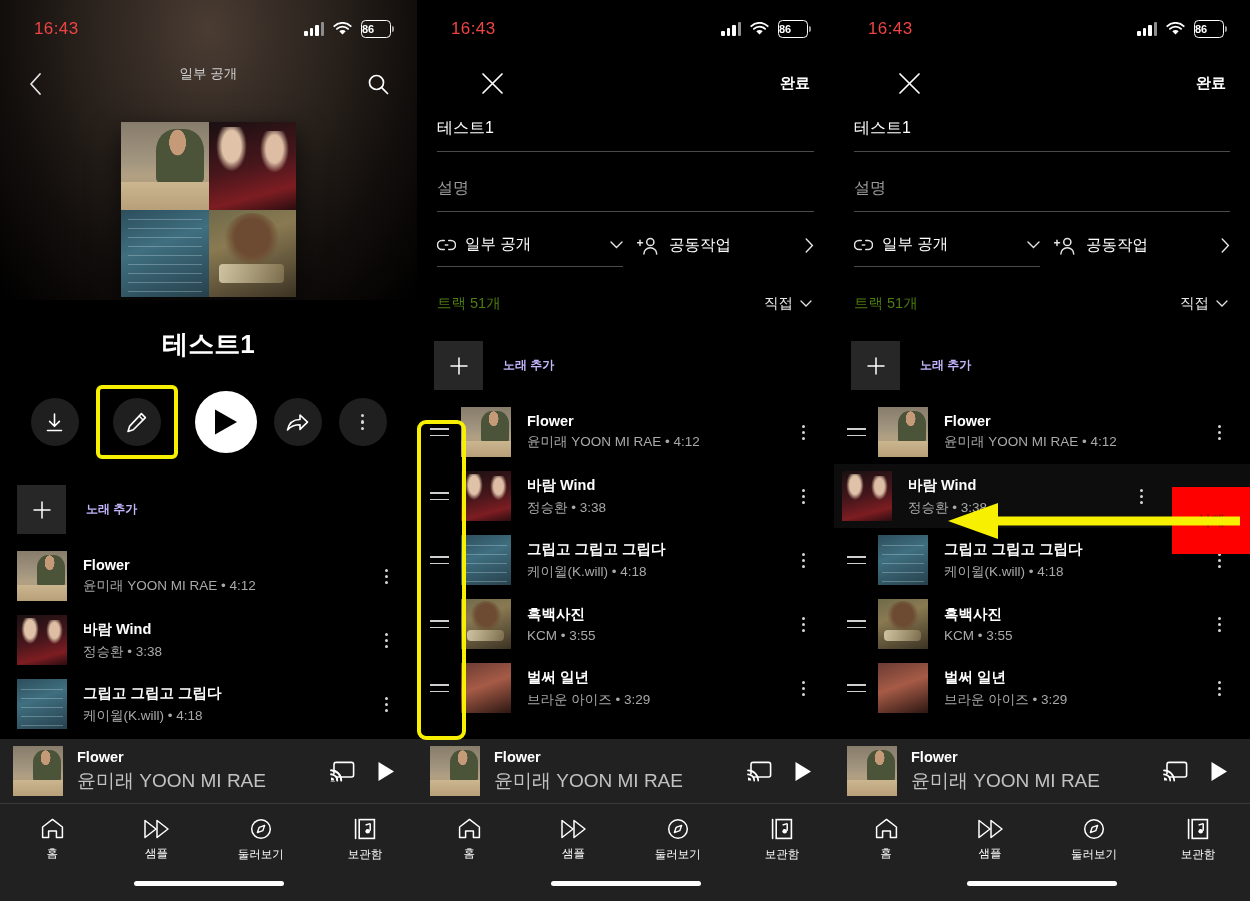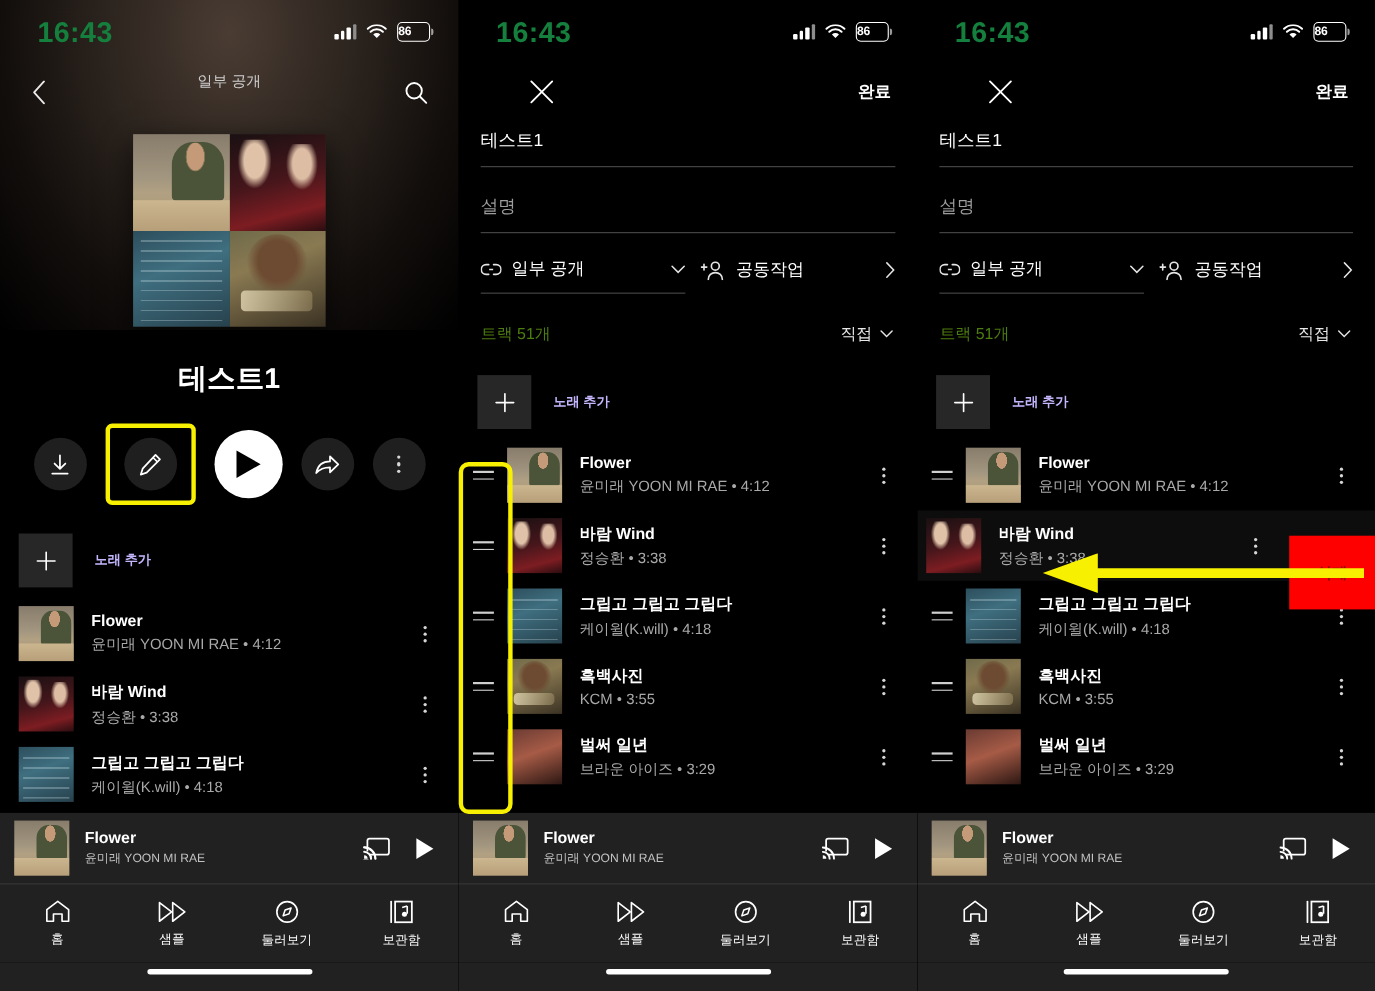--- a/index.html
+++ b/index.html
@@ -9,21 +9,21 @@
     font-family: "Liberation Sans", "DejaVu Sans", sans-serif;
     overflow: hidden;
   }
   .stage { position: relative; width: 1250px; height: 901px; display: flex; background:#000; }
   .panel { position: relative; width: 417px; height: 901px; background: #000; overflow: hidden; flex: 0 0 auto; }
   .panel.p3 { width: 416px; }
 
   
   .statusbar { position: relative; height: 58px; display: flex; align-items: center;
                justify-content: space-between; padding: 0 26px 0 34px; z-index: 6;}
-  .st-time { font-size: 26px; font-weight: 700; color: #15803d; letter-spacing: .4px; }
+  .st-time { font-size: 17px; font-weight: 400; color: #ef4444; letter-spacing: .4px; }
   .st-right { display: flex; align-items: center; gap: 9px; }
   .bars { display: flex; align-items: flex-end; gap: 2px; height: 14px; }
   .bars i { display:block; width: 3.5px; background: #fff; border-radius: 1px; }
   .bars i:nth-child(1){height:5px} .bars i:nth-child(2){height:8px}
   .bars i:nth-child(3){height:11px} .bars i:nth-child(4){height:14px; background:#8d8d8d}
   .batt { position: relative; width: 30px; height: 18px; border: 1.6px solid #fff; border-radius: 4.5px;
           display: flex; align-items: center; justify-content: flex-start; }
   .batt::after { content:""; position:absolute; right:-4px; top:5px; width:2.5px; height:6px;
                  background:#fff; border-radius:0 2px 2px 0; opacity:.6;}
   .batt span { font-size: 11px; font-weight: 700; color: #fff; letter-spacing: -.2px;}
@@ -135,21 +135,21 @@
   .del-btn { position: absolute; right: 0; top: 487px; width: 78px; height: 67px; background: #ff0000;
              display: flex; align-items: center; justify-content: center; cursor: pointer; z-index: 12; }
   .del-btn span { font-size: 14px; font-weight: 600; color: #8c0d0d; }
   .row-swiped { background: #0d0d0d; }
 
   
   .miniwrap { position: absolute; left: 0; bottom: 0; width: 100%; z-index: 15; }
   .mini { height: 64px; background: #212121; display:flex; align-items:center; padding: 0 18px 0 13px; gap: 14px; }
   .mini-meta { flex: 1 1 auto; min-width: 0; }
   .mini-title { font-size: 14.5px; font-weight: 700; color: #fff; }
-  .mini-sub { font-size: 11px; color: #c2c2c2; margin-top: 3px; }
+  .mini-sub { font-size: 19px; color: #c2c2c2; margin-top: 3px; }
   .mini-ctrl { display: flex; align-items: center; gap: 22px; padding-right: 4px; }
   .navbar { height: 72px; background: #212121; border-top: 1px solid #3a3a3a; display: flex;
             align-items: center; }
   .navitem { flex: 1 1 0; display: flex; flex-direction: column; align-items: center; gap: 7px;
              cursor: pointer; }
   .navitem .lbl { font-size: 11.5px; color: #fff; }
   .homebar { height: 26px; background: #212121; display:flex; align-items:flex-start; justify-content:center; }
   .homebar i { display:block; width: 150px; height: 5px; border-radius: 3px; background: #fff; margin-top: 6px; }
 </style>
 </head>

